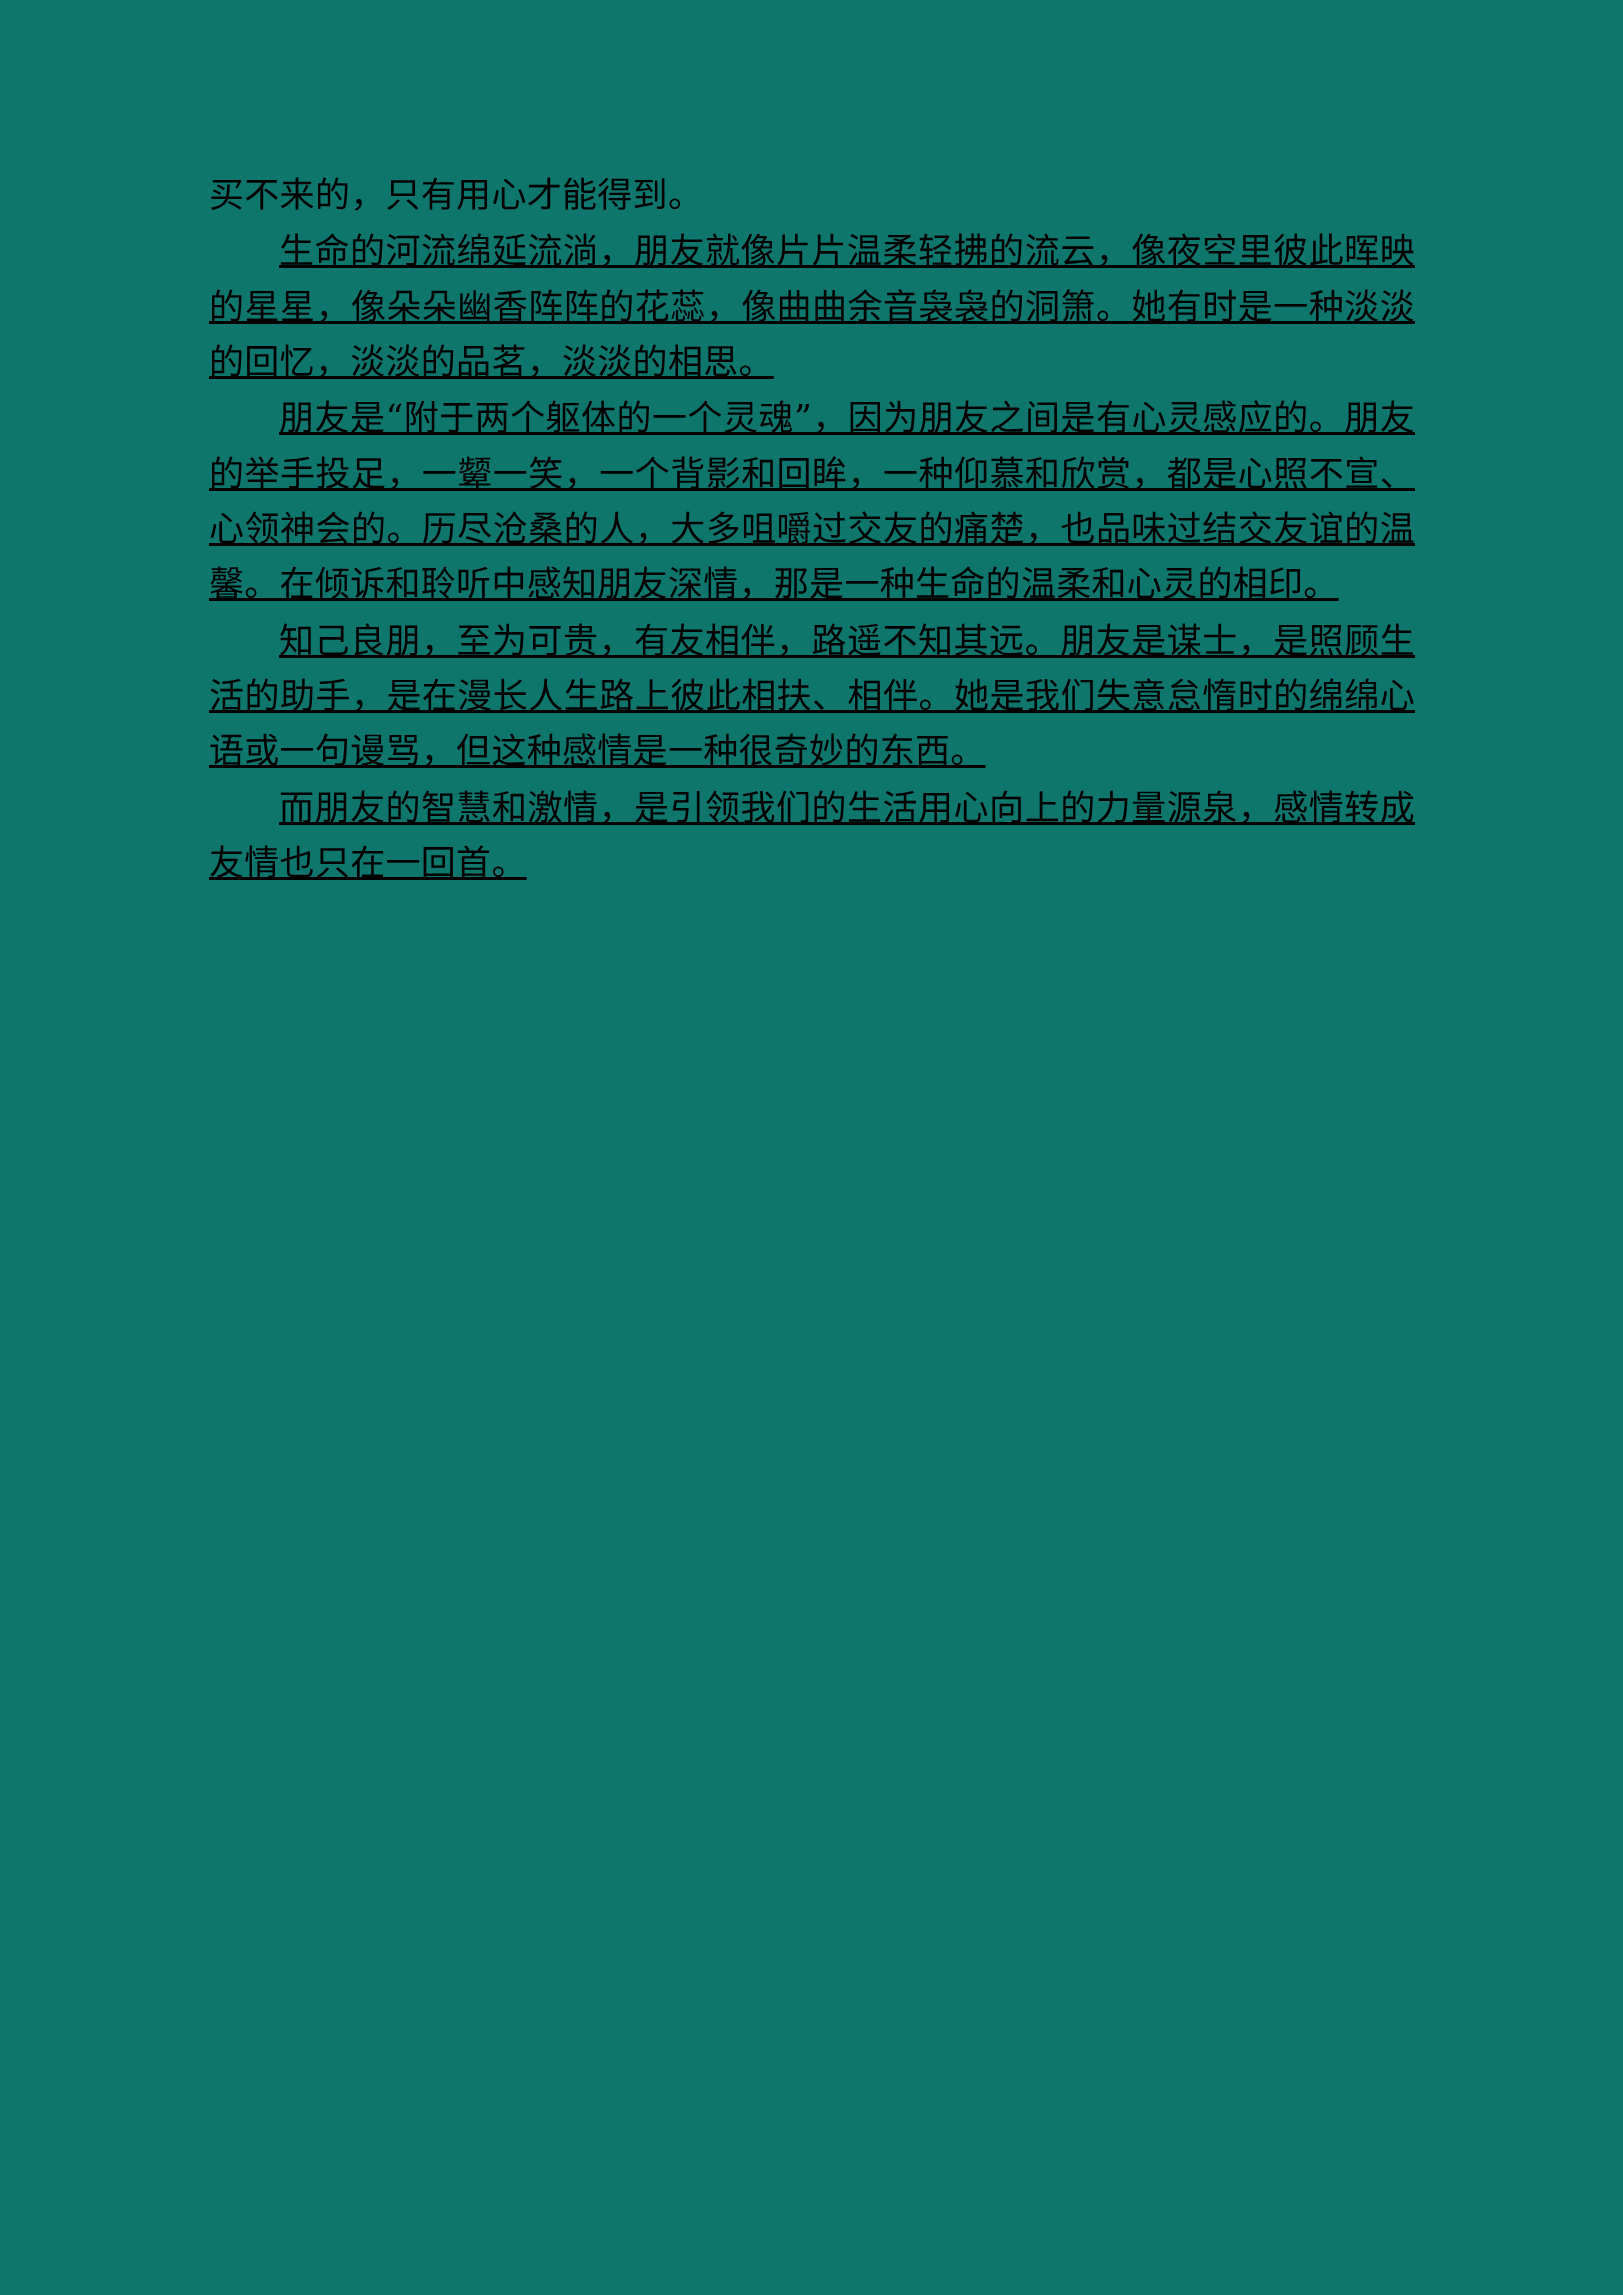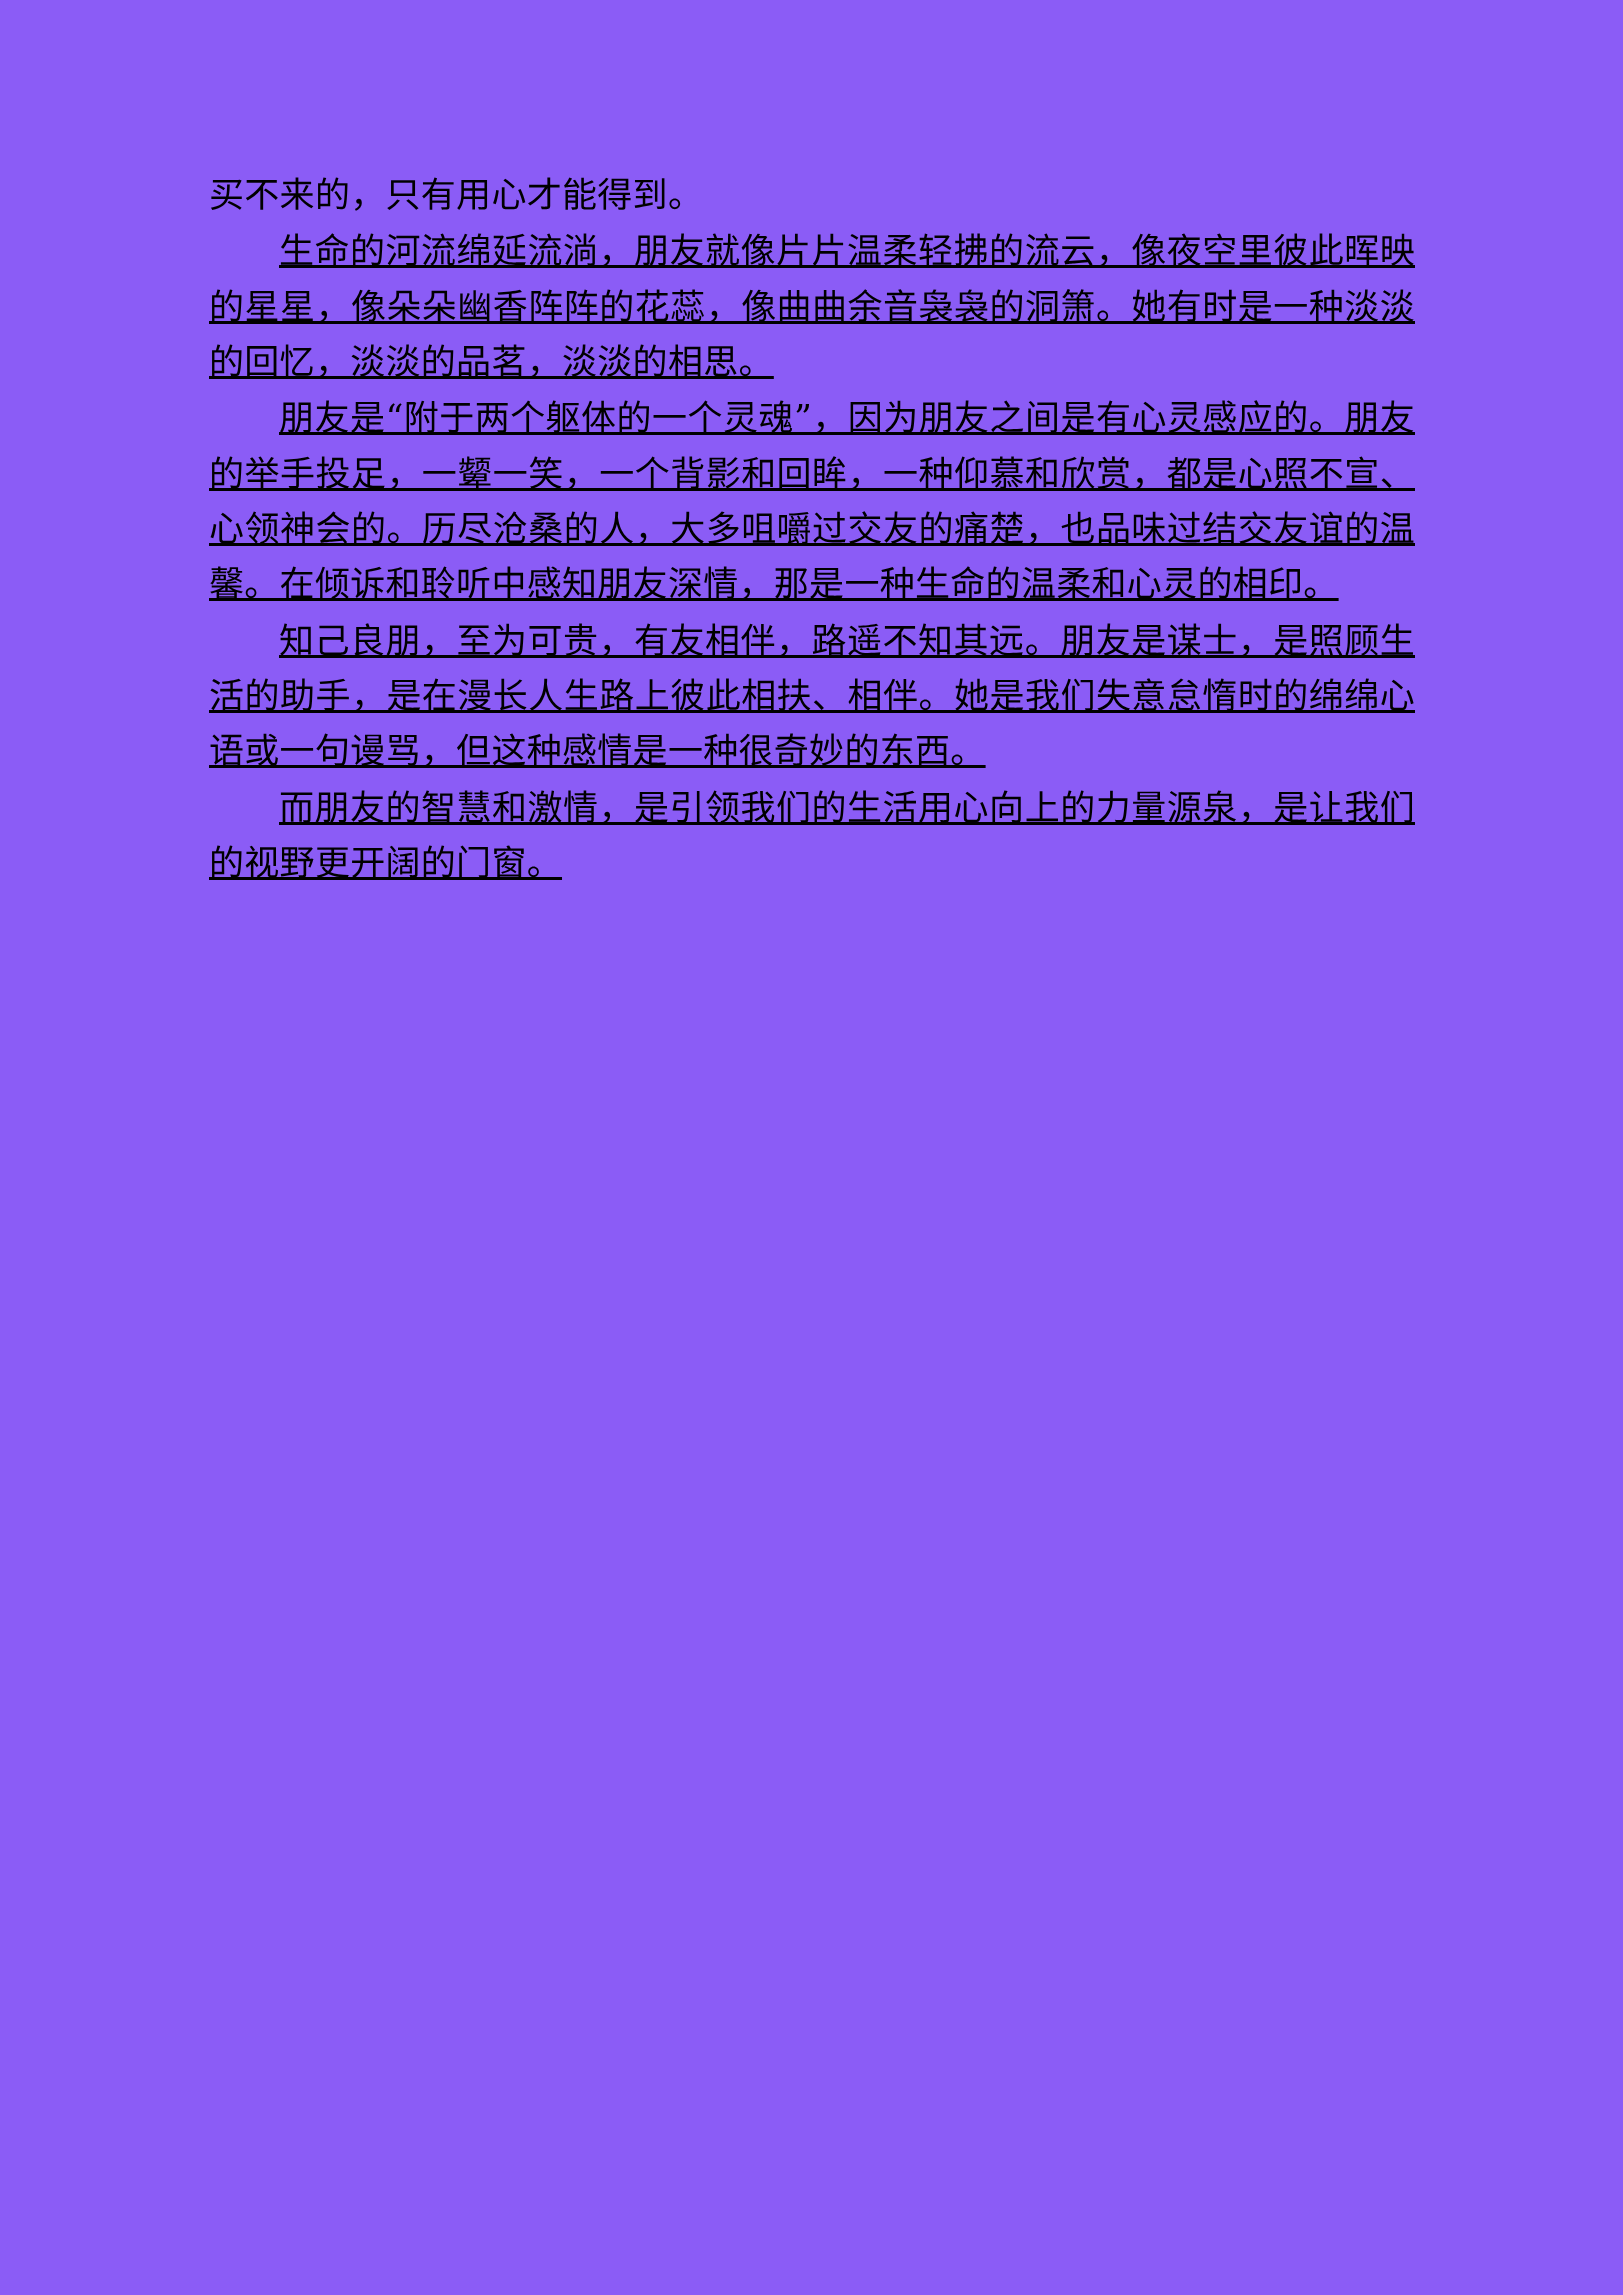--- a/index.html
+++ b/index.html
@@ -13,21 +13,21 @@
     height: 2295px;
     font-family: "DejaVu Serif", "Liberation Serif", serif;
     color: #000000;
     -webkit-font-smoothing: antialiased;
   }
   .page {
     position: relative;
     width: 1623px;
     height: 2295px;
     box-sizing: border-box;
-    background: #8b5cf6;
+    background: #0f766e;
   }
   .text-column {
     position: absolute;
     left: 209px;
     top: 168px;
     width: 1206px;
   }
   .para {
     font-size: 35px;
     line-height: 1.58;
@@ -45,16 +45,16 @@
 </style>
 </head>
 <body>
 
 <div class="page">
   <div class="text-column">
     <p class="para">买不来的，只有用心才能得到。</p>
     <p class="para indent">生命的河流绵延流淌，朋友就像片片温柔轻拂的流云，像夜空里彼此晖映的星星，像朵朵幽香阵阵的花蕊，像曲曲余音袅袅的洞箫。她有时是一种淡淡的回忆，淡淡的品茗，淡淡的相思。</p>
     <p class="para indent">朋友是“附于两个躯体的一个灵魂”，因为朋友之间是有心灵感应的。朋友的举手投足，一颦一笑，一个背影和回眸，一种仰慕和欣赏，都是心照不宣、心领神会的。历尽沧桑的人，大多咀嚼过交友的痛楚，也品味过结交友谊的温馨。在倾诉和聆听中感知朋友深情，那是一种生命的温柔和心灵的相印。</p>
     <p class="para indent">知己良朋，至为可贵，有友相伴，路遥不知其远。朋友是谋士，是照顾生活的助手，是在漫长人生路上彼此相扶、相伴。她是我们失意怠惰时的绵绵心语或一句谩骂，但这种感情是一种很奇妙的东西。</p>
-    <p class="para indent">而朋友的智慧和激情，是引领我们的生活用心向上的力量源泉，是让我们的视野更开阔的门窗。</p>
+    <p class="para indent">而朋友的智慧和激情，是引领我们的生活用心向上的力量源泉，感情转成友情也只在一回首。</p>
   </div>
 </div>
 
 
 </body></html>

